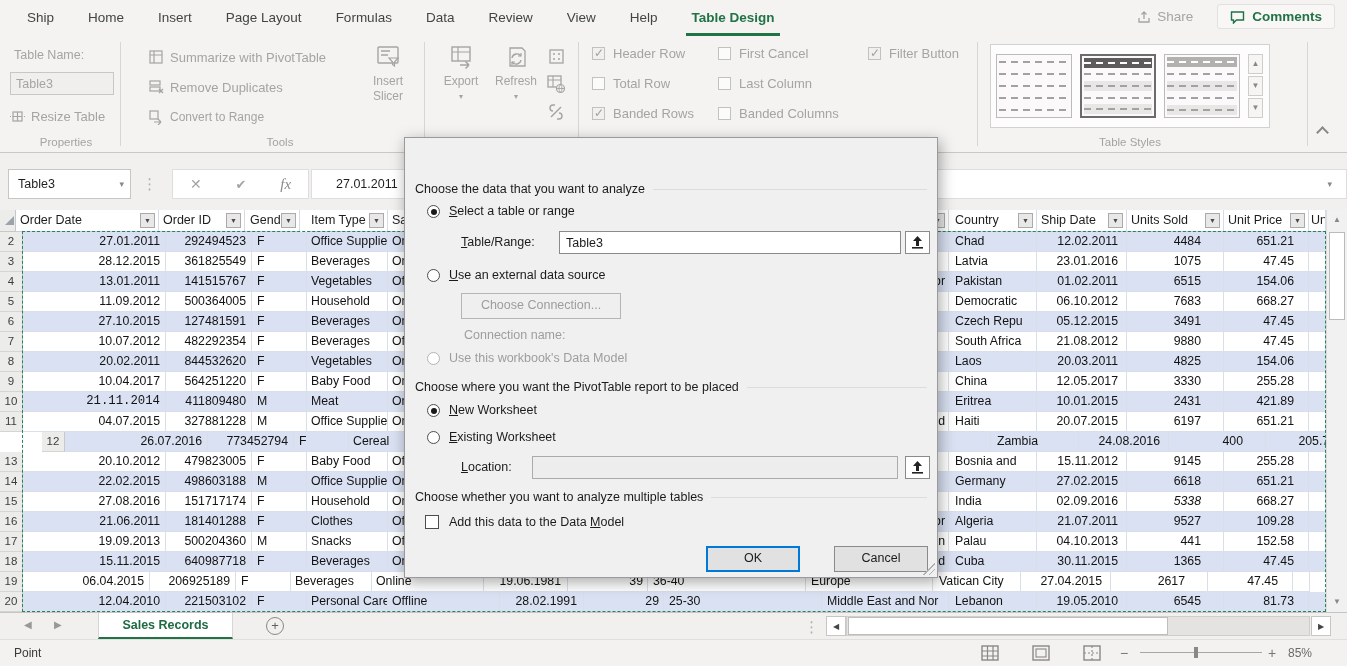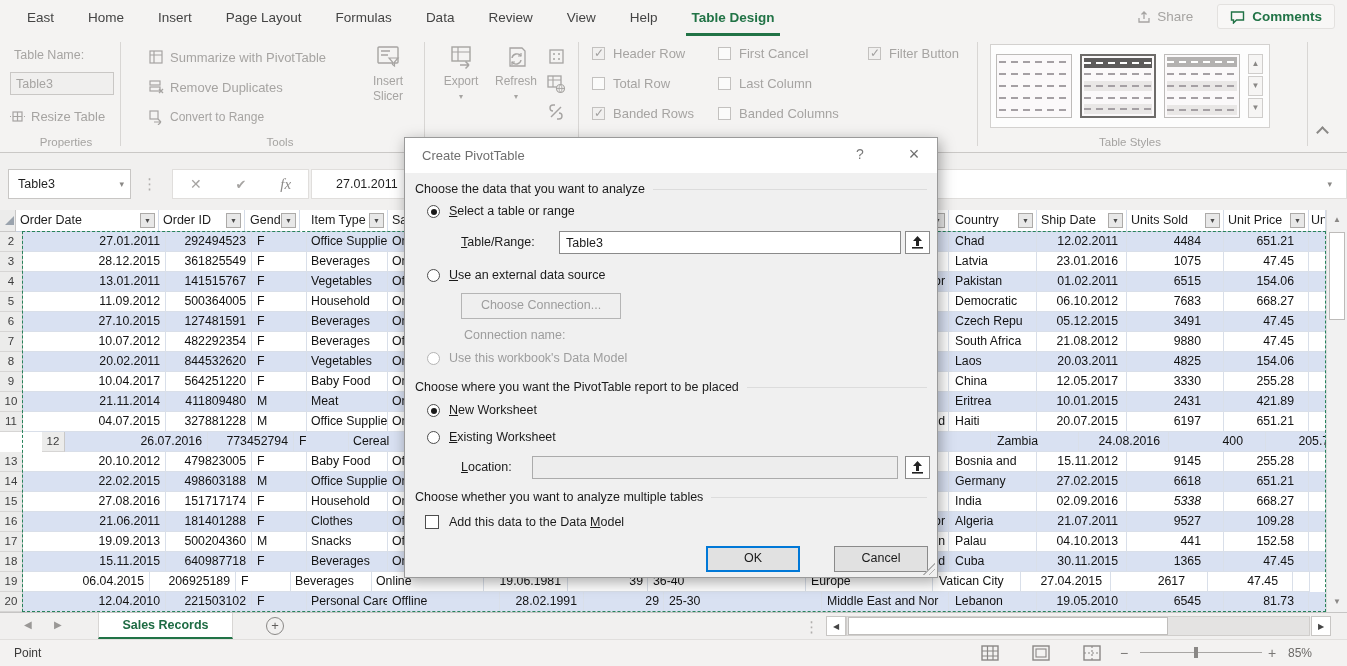--- a/index.html
+++ b/index.html
@@ -113,21 +113,21 @@
   u { text-decoration:underline; }
   svg { display:block; }
 </style>
 </head>
 <body>
 
 <div id="app">
 
   <div class="tabs-row">
     <div class="rtabs">
-        <span class="rtab">East</span>
+        <span class="rtab">Ship</span>
         <span class="rtab">Home</span>
         <span class="rtab">Insert</span>
         <span class="rtab">Page Layout</span>
         <span class="rtab">Formulas</span>
         <span class="rtab">Data</span>
         <span class="rtab">Review</span>
         <span class="rtab">View</span>
         <span class="rtab">Help</span>
         <span class="rtab active">Table Design</span>
       </div>
@@ -470,21 +470,21 @@
           <div class="gcell" style="width: 158px; text-align: left; padding-left: 5px;"></div>
           <div class="gcell" style="width: 127px; text-align: left; padding-left: 5px;"></div>
           <div class="gcell" style="width: 88px; text-align: left; padding-left: 6px;">China</div>
           <div class="gcell" style="width: 90px; text-align: right; padding-right: 8px;">12.05.2017</div>
           <div class="gcell" style="width: 97px; text-align: right; padding-right: 22px;">3330</div>
           <div class="gcell" style="width: 85px; text-align: right; padding-right: 14px;">255.28</div>
           <div class="gcell" style="width: 17px; text-align: left; padding-left: 2px;"></div>
         </div>
         <div class="grow band" style="top: 160px;">
           <div class="rnum">10</div>
-          <div class="gcell" style="width: 143px; text-align: right; padding-right: 5px;">21.11.2014</div>
+          <div class="gcell" style="width: 143px; text-align: right; padding-right: 5px; font-family: Liberation Mono, monospace;">21.11.2014</div>
           <div class="gcell" style="width: 86px; text-align: right; padding-right: 5px;">411809480</div>
           <div class="gcell" style="width: 55px; text-align: left; padding-left: 5px;">M</div>
           <div class="gcell" style="width: 81px; text-align: left; padding-left: 4px;">Meat</div>
           <div class="gcell" style="width: 112px; text-align: left; padding-left: 4px;">Online</div>
           <div class="gcell" style="width: 84px; text-align: right; padding-right: 6px;"></div>
           <div class="gcell" style="width: 80px; text-align: right; padding-right: 4px;"></div>
           <div class="gcell" style="width: 158px; text-align: left; padding-left: 5px;"></div>
           <div class="gcell" style="width: 127px; text-align: left; padding-left: 5px;"></div>
           <div class="gcell" style="width: 88px; text-align: left; padding-left: 6px;">Eritrea</div>
           <div class="gcell" style="width: 90px; text-align: right; padding-right: 8px;">10.01.2015</div>
@@ -708,25 +708,20 @@
         <path d="M1 8 h16" stroke="#8a8886" stroke-width="1.1" stroke-dasharray="2 2"></path>
       </svg>
     <div class="zoom-minus" style="left:1120px;">−</div>
     <div class="zoom-track"></div>
     <div class="zoom-thumb"></div>
     <div class="zoom-plus" style="left:1268px;">+</div>
     <div class="zoom-pct">85%</div>
   </div>
 
   <div class="dialog">
-    <div class="dlg-title">
-      <span class="t">Create PivotTable</span>
-      <span class="dlg-help">?</span>
-      <span class="dlg-close">×</span>
-    </div>
 
     <div class="dlg-caption" style="top:44px;">
         <span>Choose the data that you want to analyze</span>
       </div>
 
     <div class="radio sel" style="left:22px;top:67px;"></div>
     <div class="dlg-lbl" style="left:44px;top:66px;"><u>S</u><span>elect a table or range</span></div>
 
     <div class="dlg-lbl" style="left:56px;top:97px;"><u>T</u><span>able/Range:</span></div>
     <div class="dlg-input" style="left:154px;top:93px;width:342px;"><span>Table3</span></div>

